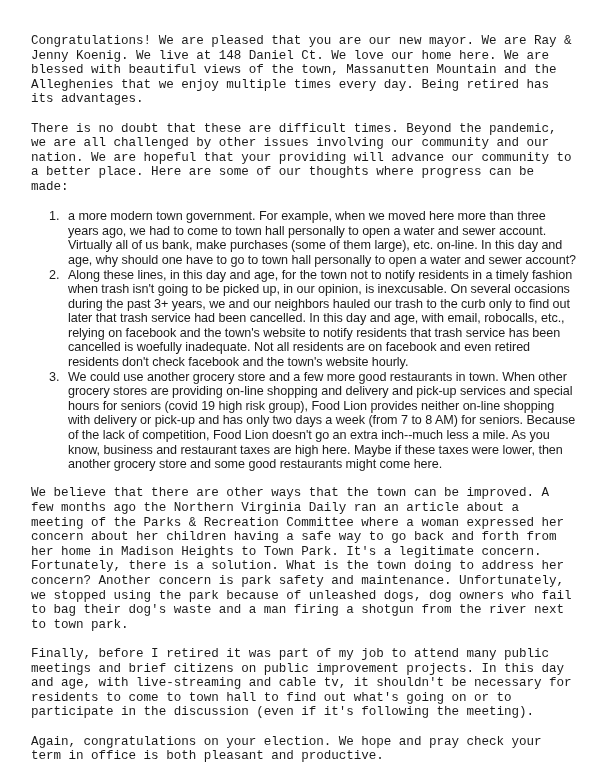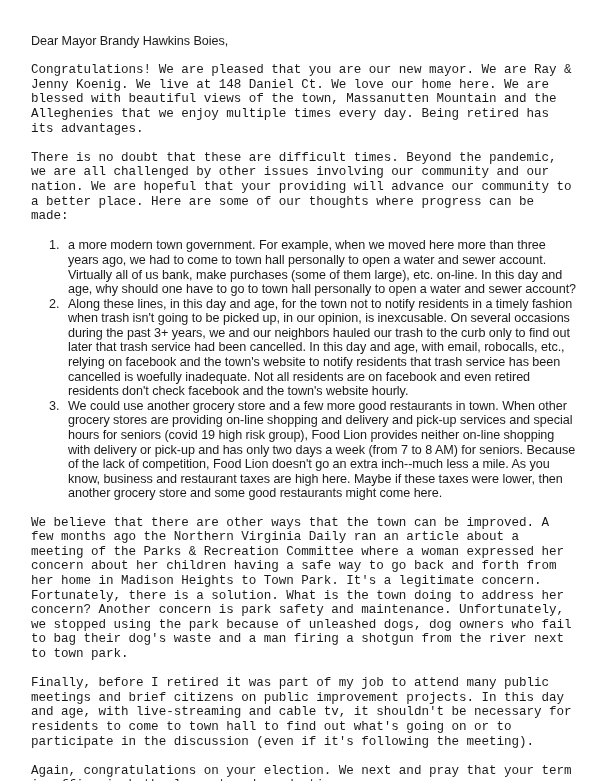--- a/index.html
+++ b/index.html
@@ -47,21 +47,20 @@
       top: 0;
     }
     .closing {
       margin: 16px;
     }
   </style>
 </head>
 <body>
 
 <div class="page">
-  <p class="salutation">Dear Mayor Brandy Hawkins Boies,</p>
 
   <p class="para">Congratulations! We are pleased that you are our new mayor. We are Ray &amp; Jenny Koenig. We live at 148 Daniel Ct. We love our home here. We are blessed with beautiful views of the town, Massanutten Mountain and the Alleghenies that we enjoy multiple times every day. Being retired has its advantages.</p>
   <p class="para">There is no doubt that these are difficult times. Beyond the pandemic, we are all challenged by other issues involving our community and our nation. We are hopeful that your providing will advance our community to a better place. Here are some of our thoughts where progress can be made:</p>
 
   <ol class="points">
     <li>
       <span class="num">1.</span>
       <span>a more modern town government. For example, when we moved here more than three years ago, we had to come to town hall personally to open a water and sewer account. Virtually all of us bank, make purchases (some of them large), etc. on-line. In this day and age, why should one have to go to town hall personally to open a water and sewer account?</span>
     </li>
     <li>
@@ -69,16 +68,16 @@
       <span>Along these lines, in this day and age, for the town not to notify residents in a timely fashion when trash isn't going to be picked up, in our opinion, is inexcusable. On several occasions during the past 3+ years, we and our neighbors hauled our trash to the curb only to find out later that trash service had been cancelled. In this day and age, with email, robocalls, etc., relying on facebook and the town's website to notify residents that trash service has been cancelled is woefully inadequate. Not all residents are on facebook and even retired residents don't check facebook and the town's website hourly.</span>
     </li>
     <li>
       <span class="num">3.</span>
       <span>We could use another grocery store and a few more good restaurants in town. When other grocery stores are providing on-line shopping and delivery and pick-up services and special hours for seniors (covid 19 high risk group), Food Lion provides neither on-line shopping with delivery or pick-up and has only two days a week (from 7 to 8 AM) for seniors. Because of the lack of competition, Food Lion doesn't go an extra inch--much less a mile. As you know, business and restaurant taxes are high here. Maybe if these taxes were lower, then another grocery store and some good restaurants might come here.</span>
     </li>
   </ol>
 
   <p class="para">We believe that there are other ways that the town can be improved. A few months ago the Northern Virginia Daily ran an article about a meeting of the Parks &amp; Recreation Committee where a woman expressed her concern about her children having a safe way to go back and forth from her home in Madison Heights to Town Park. It's a legitimate concern. Fortunately, there is a solution. What is the town doing to address her concern? Another concern is park safety and maintenance. Unfortunately, we stopped using the park because of unleashed dogs, dog owners who fail to bag their dog's waste and a man firing a shotgun from the river next to town park.</p>
   <p class="para">Finally, before I retired it was part of my job to attend many public meetings and brief citizens on public improvement projects. In this day and age, with live-streaming and cable tv, it shouldn't be necessary for residents to come to town hall to find out what's going on or to participate in the discussion (even if it's following the meeting).</p>
-  <p class="para">Again, congratulations on your election. We next and pray that your term in office is both pleasant and productive.</p>
+  <p class="para">Again, congratulations on your election. We hope and pray check your term in office is both pleasant and productive.</p>
 
   <p class="closing">Sincerely,</p>
 </div>
 
 </body></html>

